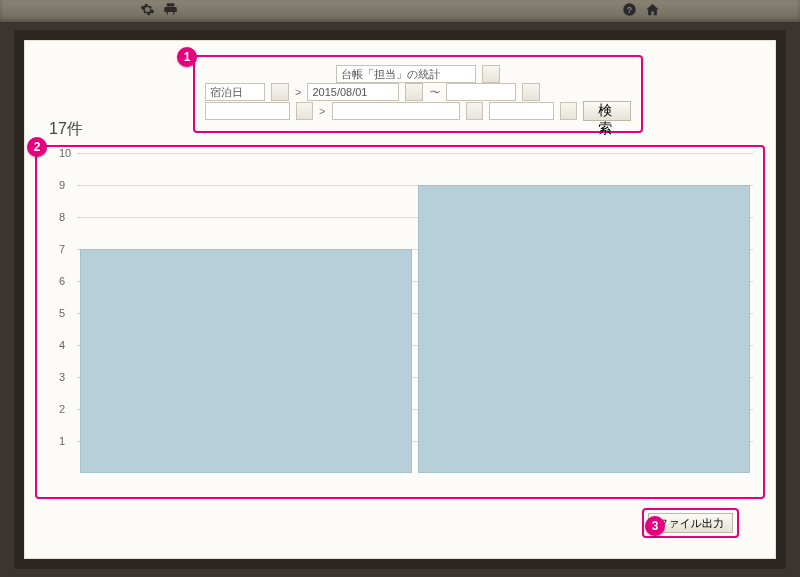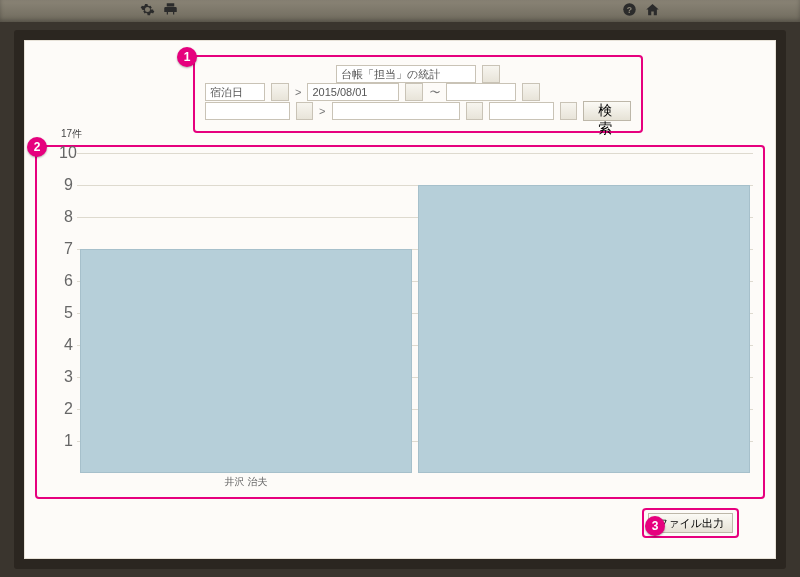--- a/index.html
+++ b/index.html
@@ -53,37 +53,37 @@
   .fld.w80 { width: 92px; }
   .fld.w140 { width: 140px; }
   .sep { color: #777; }
   .search-btn {
     height: 20px; width: 52px; border: 1px solid #bdb7a9;
     background: linear-gradient(#fbfaf5,#e6e2d6);
     font-size: 14px; letter-spacing: 4px; cursor: pointer;
     margin-left: auto;
   }
   .count {
-    position: absolute; left: 24px; top: 86px; font-size: 10px; color: #444; margin-left: 12px;
+    position: absolute; left: 24px; top: 78px; font-size: 16px; color: #444;
   }
   
   .chart-wrap {
     position: absolute; left: 10px; top: 104px; right: 10px; height: 354px;
     border: 2px solid #e6007e; border-radius: 4px;
   }
   .chart {
     position: absolute; left: 40px; right: 10px; top: 6px; bottom: 24px;
   }
   .grid-line {
     position: absolute; left: 0; right: 0; height: 0;
     border-top: 1px solid #dedacf;
   }
   .y-lbl {
-    position: absolute; left: -18px; width: 14px; text-align: right;
-    font-size: 16px; color: #666; transform: translateY(-50%);
+    position: absolute; left: -18px; width: 14px; text-align: left;
+    font-size: 11px; color: #666; transform: translateY(-50%);
   }
   .bars { position: absolute; inset: 0; display: flex; }
   .bar-slot { flex: 1 1 0; position: relative; }
   .bar {
     position: absolute; left: 3px; right: 3px; bottom: 0;
     background: #b6cfd9; border: 1px solid #a6c0cb;
   }
   .x-lbl {
     position: absolute; bottom: -16px; left: 0; right: 0;
     text-align: center; font-size: 10px; color: #666;
@@ -189,21 +189,20 @@
           <div class="y-lbl" style="top: 30%;">7</div>
           <div class="grid-line" style="top: 20%;"></div>
           <div class="y-lbl" style="top: 20%;">8</div>
           <div class="grid-line" style="top: 10%;"></div>
           <div class="y-lbl" style="top: 10%;">9</div>
           <div class="grid-line" style="top: 0%;"></div>
           <div class="y-lbl" style="top: 0%;">10</div>
           <div class="bars">
             <div class="bar-slot">
               <div class="bar" style="height: 70%;"></div>
-              <div class="x-lbl">井沢 治夫</div>
             </div>
             <div class="bar-slot">
               <div class="bar" style="height: 90%;"></div>
             </div>
           </div>
         </div>
     </div>
 
     <div class="export-wrap">
       <button class="export-btn">ファイル出力</button>

